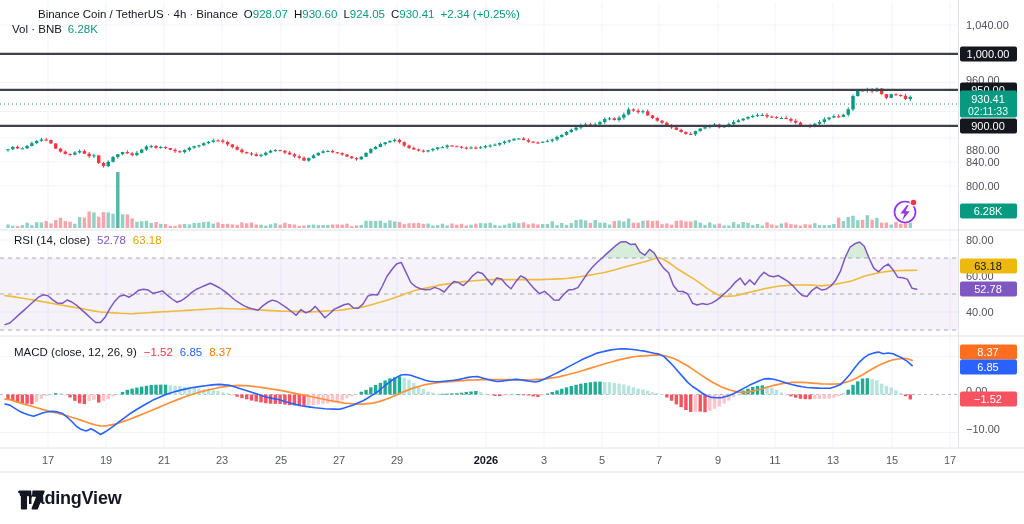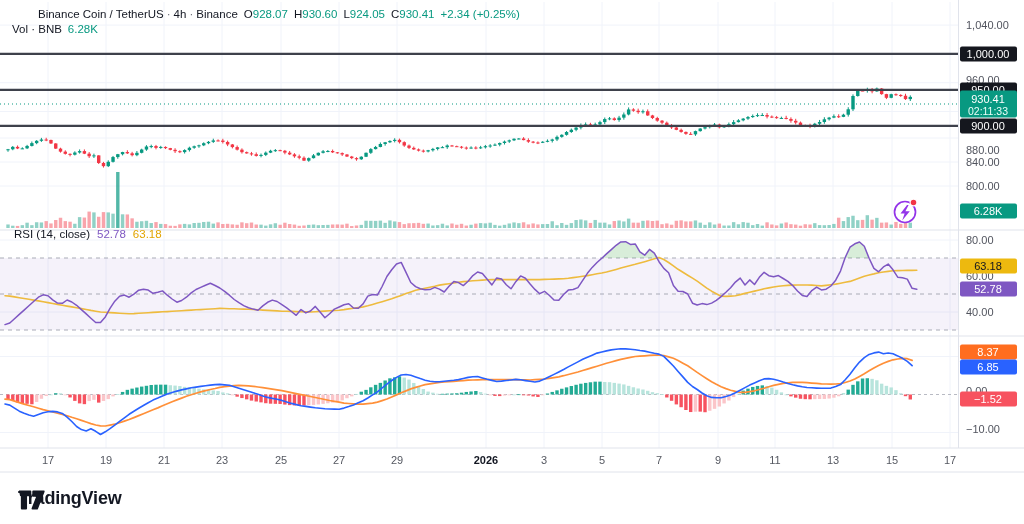--- a/index.html
+++ b/index.html
@@ -903,22 +903,25 @@
         <circle cx="913.5" cy="202.5" r="3.4" fill="#f23645" stroke="#ffffff" stroke-width="1.2"></circle>
       </g>
     </svg>
 
   <div class="legend" style="left:14px;top:8px;padding-left:24px;">
     <span>Binance Coin / TetherUS</span><span class="sep">·</span><span>4h</span><span class="sep">·</span><span>Binance</span><span class="k">O</span><span class="up">928.07</span><span class="k">H</span><span class="up">930.60</span><span class="k">L</span><span class="up">924.05</span><span class="k">C</span><span class="up">930.41</span><span class="up" style="margin-left:6px;">+2.34 (+0.25%)</span>
   </div>
   <div class="legend" style="left:12px;top:23px;">
     <span>Vol · BNB</span><span class="up" style="margin-left:6px;">6.28K</span>
   </div>
-  <div class="legend" style="left:14px;top:228px;">
+  <div class="legend" style="left:14px;top:234px;">
     <span>RSI (14, close)</span><span class="rsi-v">52.78</span><span class="rsi-ma">63.18</span>
+  </div>
+  <div class="legend" style="left:14px;top:346px;">
+    <span>MACD (close, 12, 26, 9)</span><span class="m-hist">−1.52</span><span class="m-macd">6.85</span><span class="m-sig">8.37</span>
   </div>
 
   <div id="footer">
     <svg width="30" height="26" viewBox="0 0 58 48">
       <path d="M2 4 h24 a2 2 0 0 1 2 2 v8 a2 2 0 0 1 -2 2 h-7 v26 a2 2 0 0 1 -2 2 h-9 a2 2 0 0 1 -2 -2 v-26 h0 a2 2 0 0 1 -2 -2 z" fill="#131722" transform="translate(0,0) scale(0.92)"></path>
       <path d="M32 4 h22 a2 2 0 0 1 1.9 2.7 l-14 36 a2 2 0 0 1 -1.9 1.3 h-9.5 a2 2 0 0 1 -1.9 -2.7 l9.5 -24.3 h-6.1 a2 2 0 0 1 -2 -2 v-9 a2 2 0 0 1 2 -2 z" fill="#131722" transform="scale(0.92)"></path>
     </svg>
     <span class="brand">TradingView</span>
   </div>
 </div>

